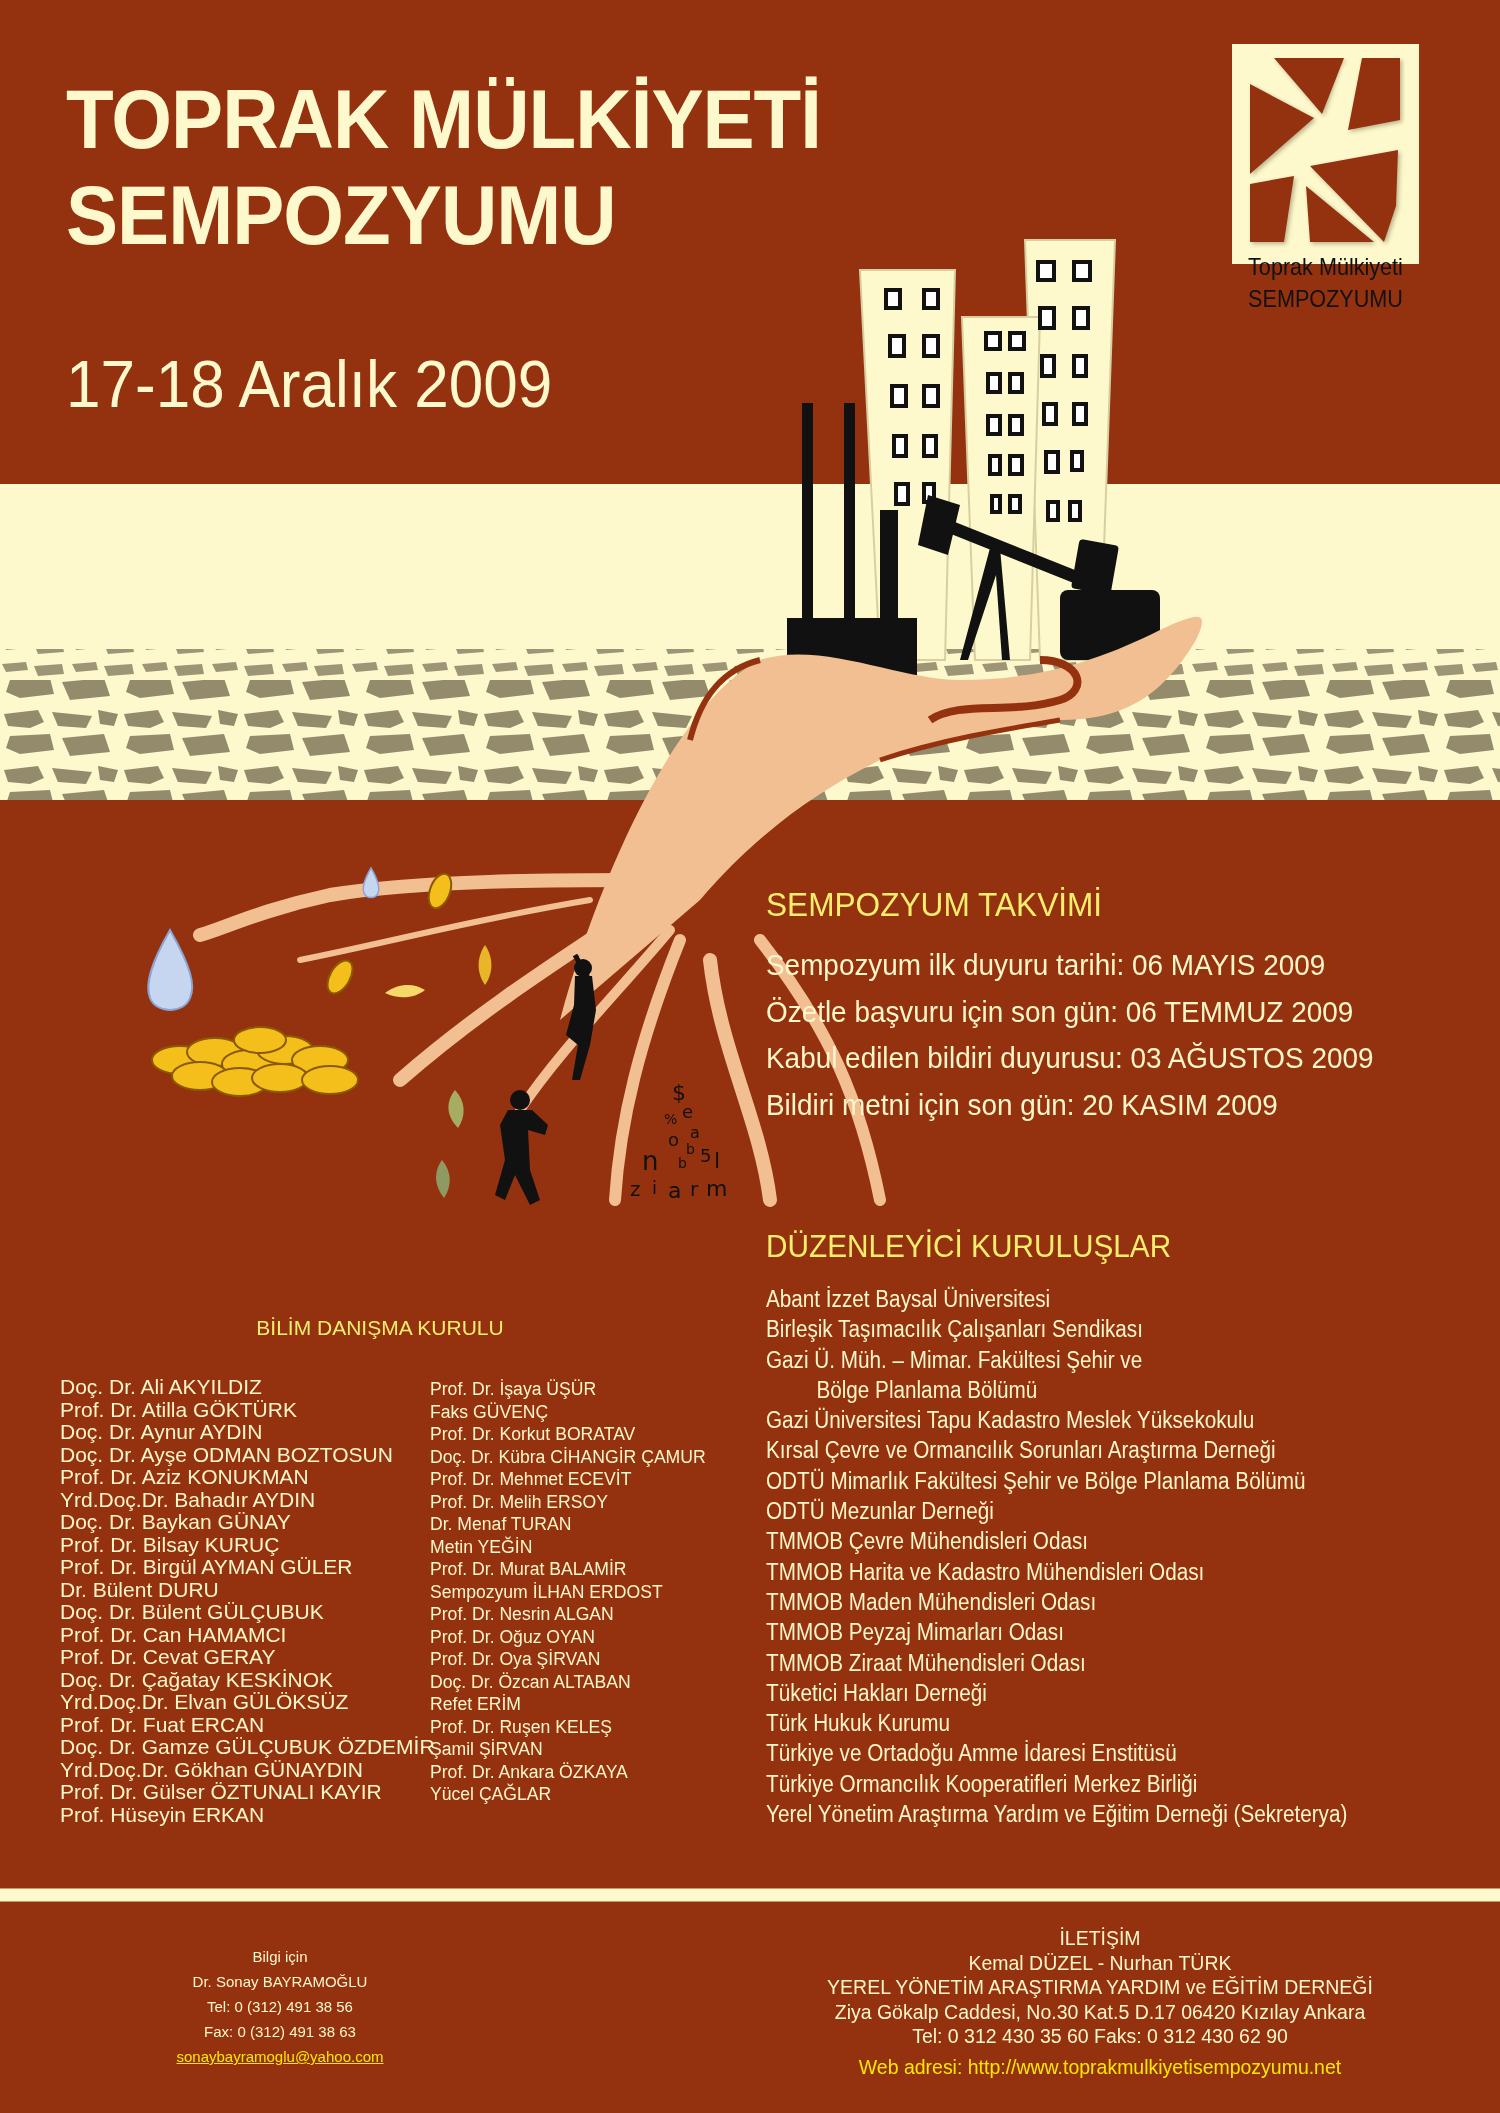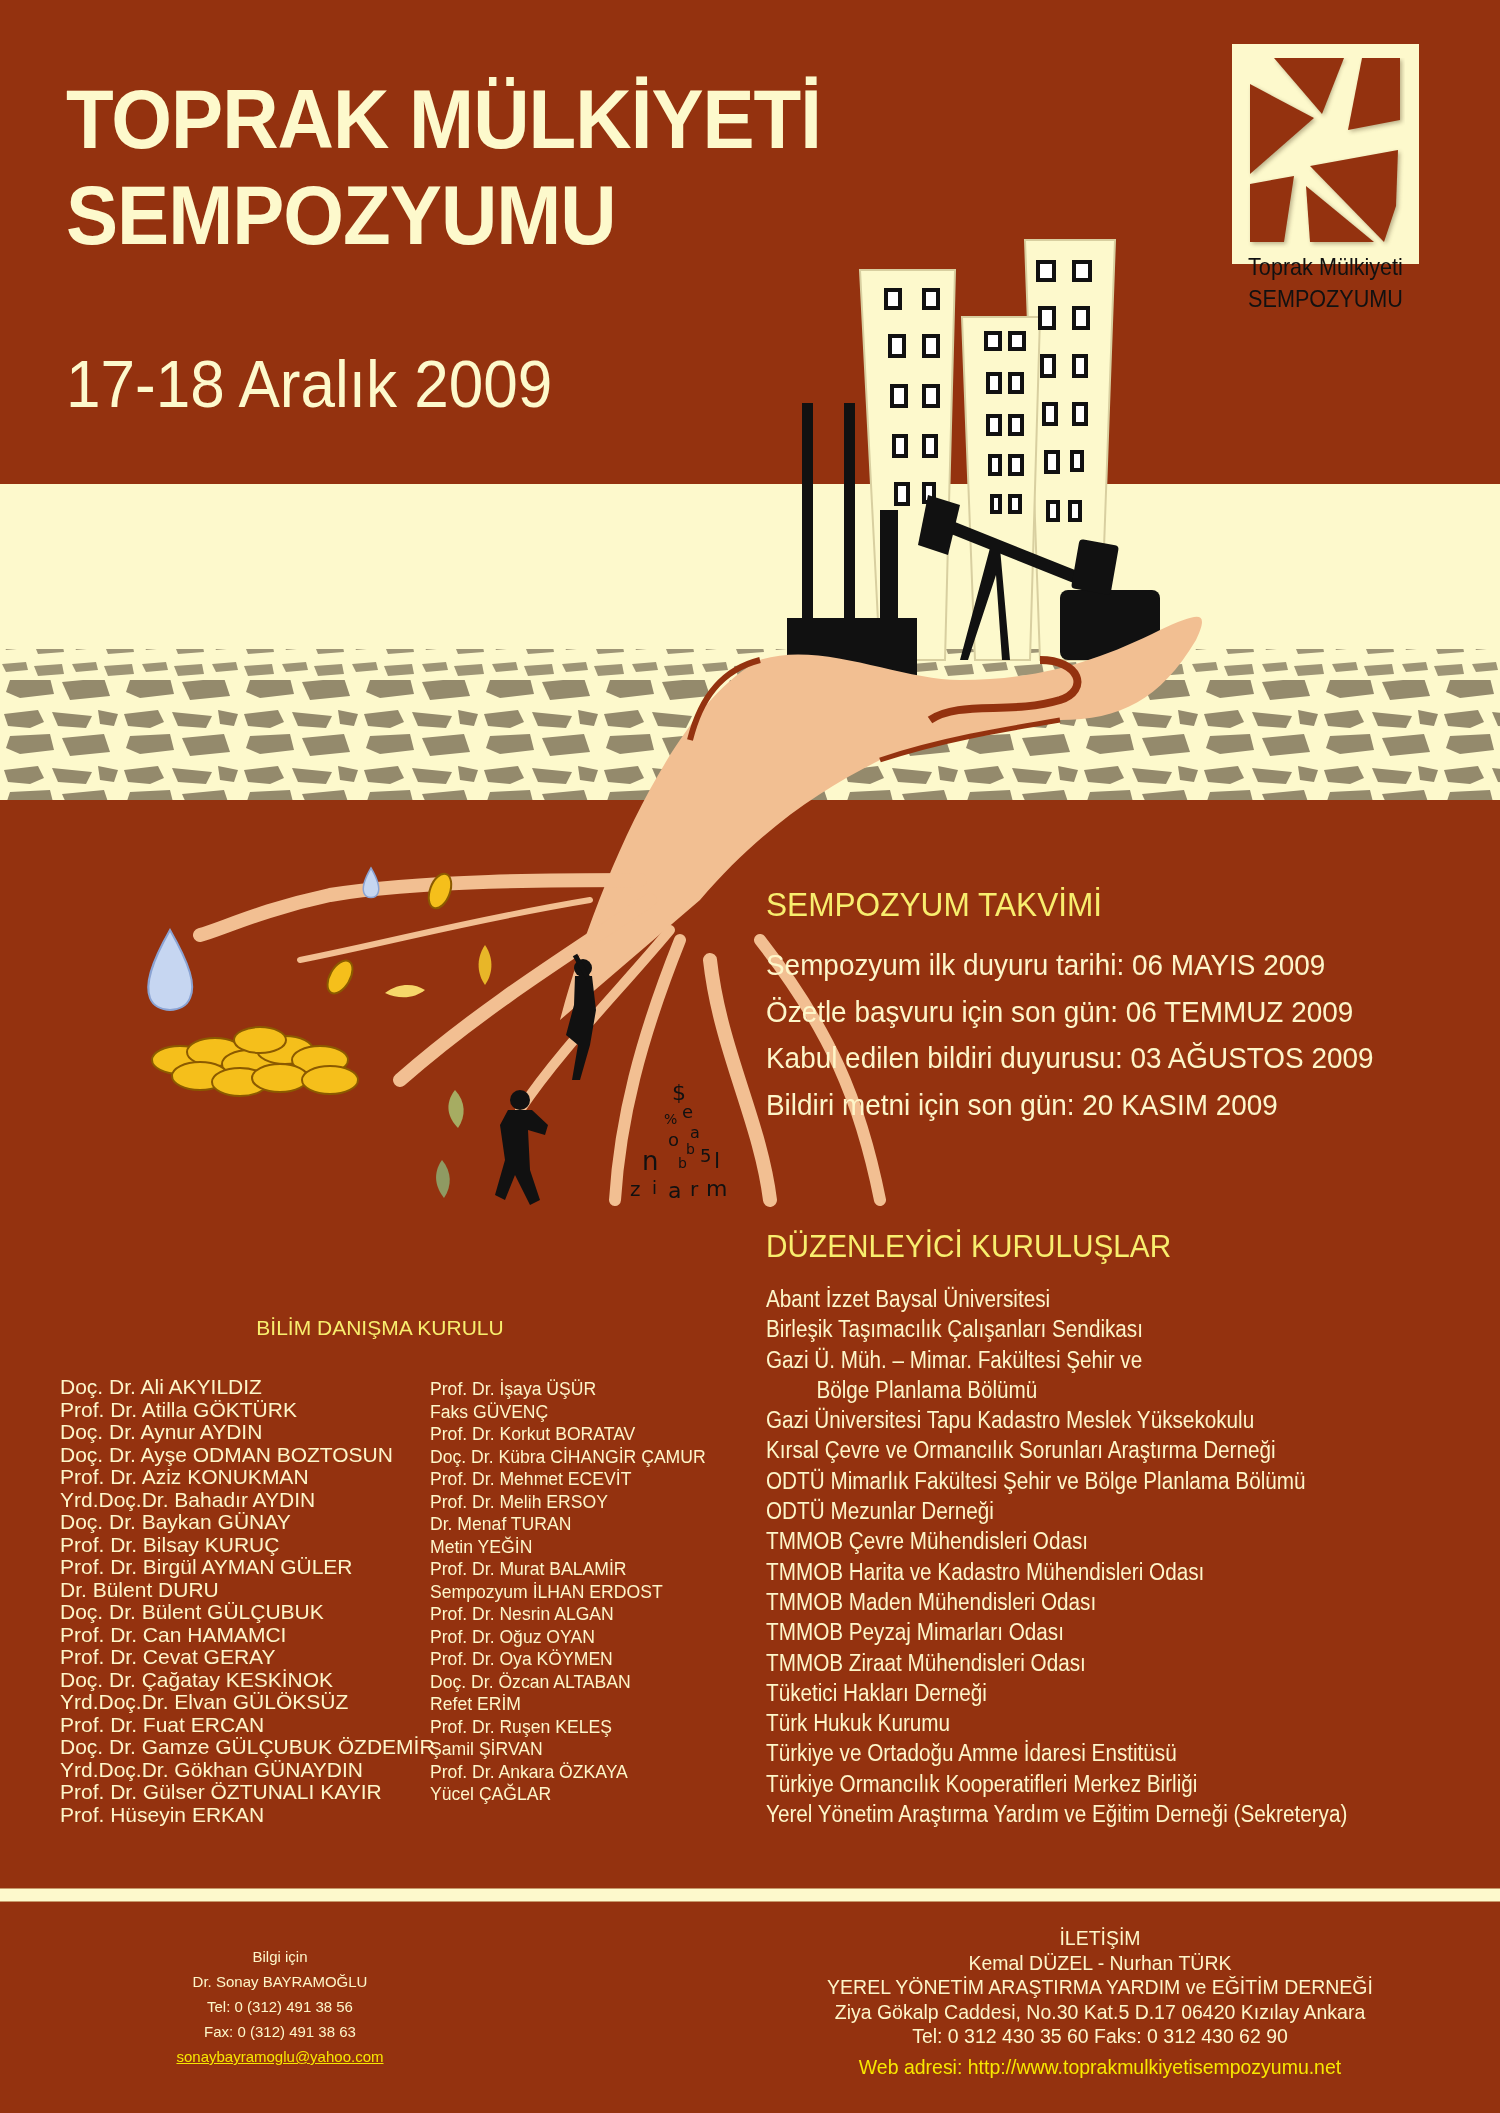--- a/index.html
+++ b/index.html
@@ -281,21 +281,21 @@
   <div>Prof. Dr.  Korkut BORATAV</div>
   <div>Doç. Dr. Kübra CİHANGİR ÇAMUR</div>
   <div>Prof. Dr.  Mehmet ECEVİT</div>
   <div>Prof. Dr.  Melih ERSOY</div>
   <div>Dr. Menaf TURAN</div>
   <div>Metin YEĞİN</div>
   <div>Prof. Dr.  Murat BALAMİR</div>
   <div>Sempozyum İLHAN ERDOST</div>
   <div>Prof. Dr. Nesrin ALGAN</div>
   <div>Prof. Dr.  Oğuz OYAN</div>
-  <div>Prof. Dr.  Oya KÖYMEN</div>
+  <div>Prof. Dr.  Oya ŞİRVAN</div>
   <div>Doç. Dr.  Özcan ALTABAN</div>
   <div>Refet ERİM</div>
   <div>Prof. Dr.  Ruşen KELEŞ</div>
   <div>Şamil ŞİRVAN</div>
   <div>Prof. Dr.  Ankara ÖZKAYA</div>
   <div>Yücel ÇAĞLAR</div>
 </div>
 
 <div class="abs stripe"></div>
 

